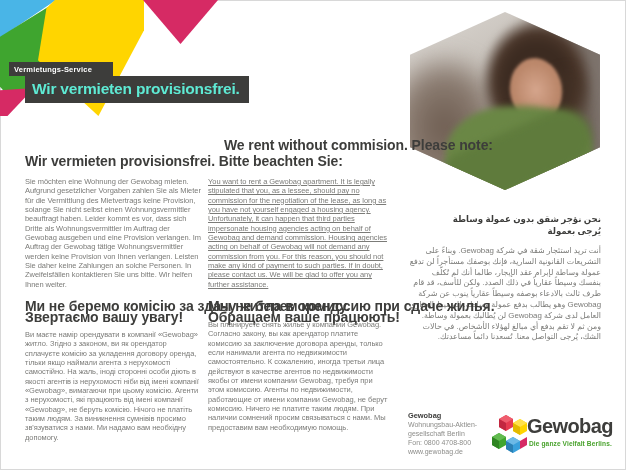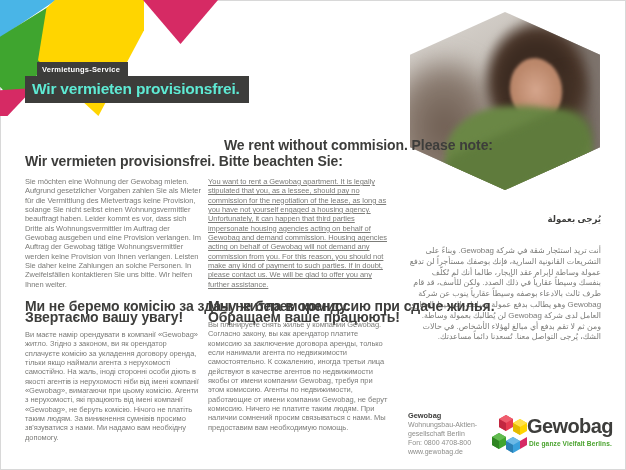--- a/index.html
+++ b/index.html
@@ -18,23 +18,23 @@
   .sh-green{left:0;top:7px;width:48px;height:96px;background:#3fa52f;
     clip-path:polygon(100% 0,100% 57%,30% 100%,0 83%,0 31%);}
   .sh-green2{left:36px;top:50px;width:58px;height:22px;background:#3fa52f;
     clip-path:polygon(0 15%,100% 100%,0 100%);}
   .sh-pink-top{left:143px;top:0;width:75px;height:44px;background:#d62a64;
     clip-path:polygon(0 0,100% 0,50% 100%);}
   .sh-pink-low{left:0;top:88px;width:34px;height:28px;background:#d62a64;
     clip-path:polygon(0 8%,100% 0,22% 100%,0 100%);}
   
   .kicker{
-    position:absolute;left:37px;top:62px;background:#3d3d3b;color:#fff;
+    position:absolute;left:9px;top:62px;background:#3d3d3b;color:#fff;
     font-size:7.5px;font-weight:bold;letter-spacing:.2px;
-    padding:3px 8px 2px 5px;white-space:nowrap;
+    padding:3px 21px 2px 5px;white-space:nowrap;
   }
   .title-bar{
     position:absolute;left:25px;top:76px;background:#3d3d3b;color:#5eead4;
     font-size:15.5px;font-weight:bold;letter-spacing:-.2px;
     padding:4px 9px 5px 7px;white-space:nowrap;
   }
   
   .photo-hex{
     position:absolute;left:410px;top:12px;width:190px;height:178px;
     clip-path:polygon(50% 0,100% 24%,100% 76%,50% 100%,0 76%,0 24%);
@@ -112,20 +112,21 @@
   <div class="ph-arm"></div>
 </div>
 
 <div class="heading de-h">Wir vermieten provisionsfrei. Bitte beachten Sie:</div>
 <div class="bodytext de-b">Sie möchten eine Wohnung der Gewobag mieten. Aufgrund gesetzlicher Vorgaben zahlen Sie als Mieter für die Vermittlung des Mietvertrags keine Provision, solange Sie nicht selbst einen Wohnungsvermittler beauftragt haben. Leider kommt es vor, dass sich Dritte als Wohnungsvermittler im Auftrag der Gewobag ausgeben und eine Provision verlangen. Im Auftrag der Gewobag tätige Wohnungsvermittler werden keine Provision von Ihnen verlangen. Leisten Sie daher keine Zahlungen an solche Personen. In Zweifelsfällen kontaktieren Sie uns bitte. Wir helfen Ihnen weiter.</div>
 
 <div class="heading en-h">We rent without commision. Please note:</div>
 <div class="bodytext en-b">You want to rent a Gewobag apartment. It is legally stipulated that you, as a lessee, should pay no commission for the negotiation of the lease, as long as you have not yourself engaged a housing agency. Unfortunately, it can happen that third parties impersonate housing agencies acting on behalf of Gewobag and demand commission. Housing agencies acting on behalf of Gewobag will not demand any commission from you. For this reason, you should not make any kind of payment to such parties. If in doubt, please contact us. We will be glad to offer you any further assistance.</div>
 
 <div class="heading ar-h">
+  <div>نحن نؤجر شقق بدون عمولة وساطة</div>
   <div>يُرجى بعمولة</div>
 </div>
 <div class="bodytext ar-b">أنت تريد استئجار شقة في شركة Gewobag. وبناءً على التشريعات القانونية السارية، فإنك بوصفك مستأجراً لن تدفع عمولة وساطة لإبرام عقد الإيجار، طالما أنك لم تُكلّف بنفسك وسيطاً عقارياً في ذلك الصدد. ولكن للأسف، قد قام طرف ثالث بالادعاء بوصفه وسيطاً عقارياً ينوب عن شركة Gewobag وهو يطالب بدفع عمولة وساطة. الوسيط العقاري العامل لدى شركة Gewobag لن يُطالبك بعمولة وساطة. ومن ثم لا تقم بدفع أي مبالغ لهؤلاء الأشخاص. في حالات الشك، يُرجى التواصل معنا. تُسعدنا دائماً مساعدتك.</div>
 
 <div class="heading uk-h">
   <div>Ми не беремо комісію за здачу житла в оренду.</div>
   <div>Звертаємо вашу увагу!</div>
 </div>
 <div class="bodytext uk-b">Ви маєте намір орендувати в компанії «Gewobag» житло. Згідно з законом, ви як орендатор сплачуєте комісію за укладення договору оренда, тільки якщо наймали агента з нерухомості самостійно. На жаль, іноді сторонні особи діють в якості агентів із нерухомості ніби від імені компанії «Gewobag», вимагаючи при цьому комісію. Агенти з нерухомості, які працюють від імені компанії «Gewobag», не беруть комісію. Нічого не платіть таким людям. За виникнення сумнівів просимо зв'язуватися з нами. Ми надамо вам необхідну допомогу.</div>
 

